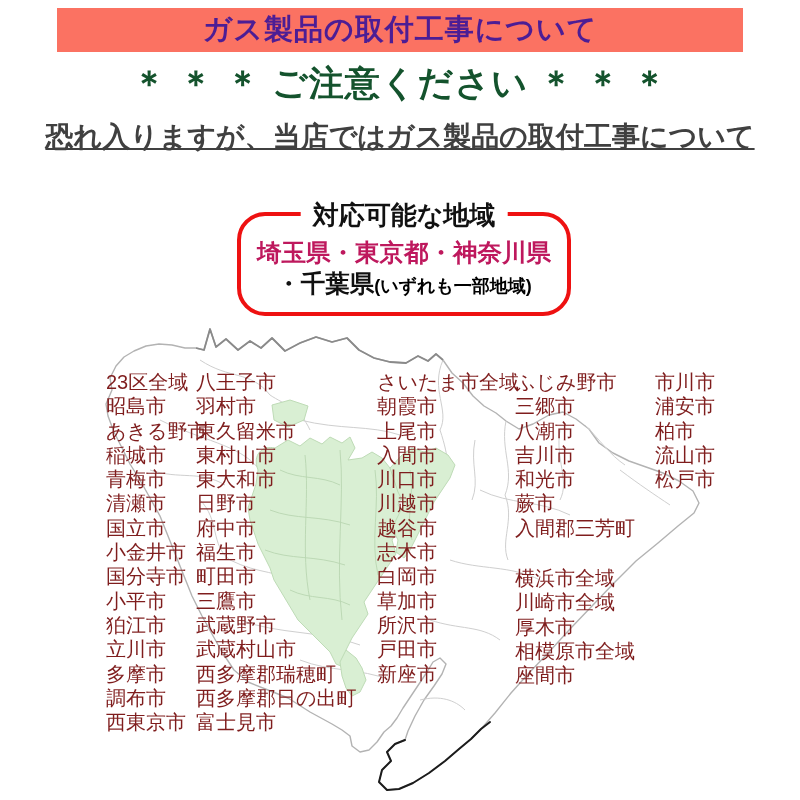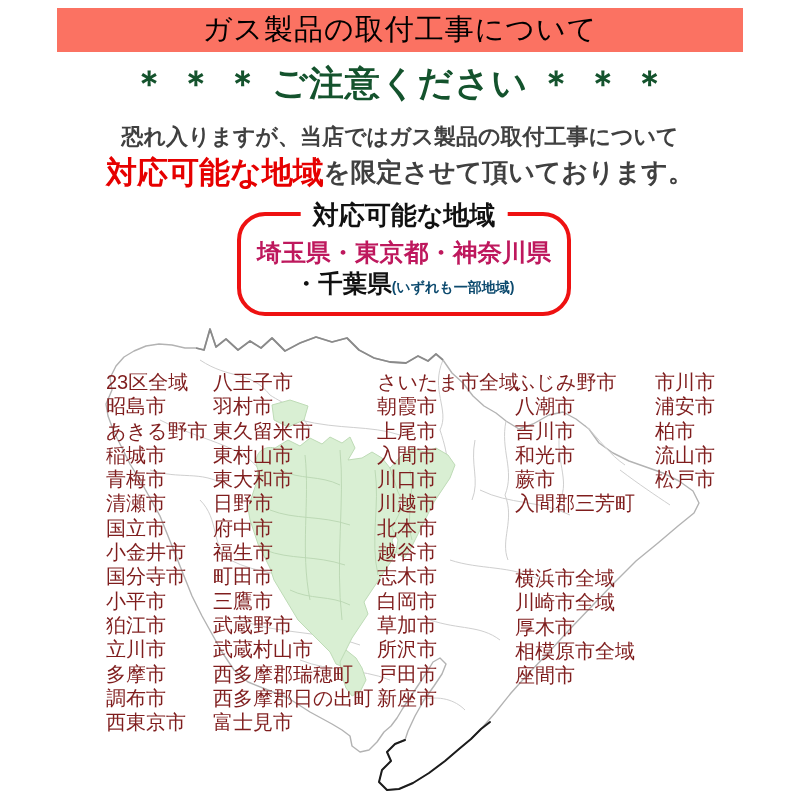--- a/index.html
+++ b/index.html
@@ -6,81 +6,80 @@
   body{
     width:800px;height:800px;position:relative;background:#ffffff;
     font-family:"Liberation Sans","DejaVu Sans",sans-serif;
     overflow:hidden;
   }
   .abs{position:absolute;}
 
   
   .header-bar{
     left:57px;top:8px;width:686px;height:44px;
-    background:#fb7262;color:#000000;
+    background:#fb7262;color:#4c1d95;
     display:flex;align-items:center;justify-content:center;
-    font-size:29px;font-weight:400;letter-spacing:1px;
+    font-size:29px;font-weight:700;letter-spacing:1px;
   }
 
   
   .notice-line{
     left:0;top:60px;width:800px;text-align:center;
     color:#14532d;font-size:35px;font-weight:700;letter-spacing:1px;
     white-space:nowrap;
   }
 
   
   .intro{left:0;top:120px;width:800px;text-align:center;color:#404040;}
-  .intro-line1{font-size:22px;font-weight:700;line-height:33px;}
+  .intro-line1{font-size:28px;font-weight:700;line-height:33px;text-decoration:underline;}
   .intro-line2{font-size:26px;font-weight:700;line-height:38px;}
   .intro-highlight{color:#e60000;font-size:31px;font-weight:700;vertical-align:-2px;}
 
   
   .region-box{
     left:237px;top:212px;width:326px;height:96px;
     border:4px solid #ee1111;border-radius:28px;
     background:#ffffff;text-align:center;
   }
   .region-legend{
     position:absolute;left:50%;top:-18px;transform:translateX(-50%);
     background:#ffffff;padding:0 12px;white-space:nowrap;
     font-size:26px;font-weight:700;color:#111111;line-height:34px;
   }
   .region-line1{margin-top:21px;font-size:24.5px;font-weight:700;color:#be185d;line-height:31px;white-space:nowrap;}
   .region-line2{font-size:24.5px;font-weight:700;color:#111111;line-height:31px;white-space:nowrap;}
-  .region-note{font-size:14px;font-weight:700;color:#0c4a6e;}
+  .region-note{font-size:18px;font-weight:700;color:#000000;}
 
   
   .map-wrap{left:90px;top:300px;width:650px;height:500px;}
 
   
   .city-col{
     color:#7f1d1d;font-size:20px;line-height:24.3px;
     white-space:nowrap;font-weight:400;
   }
   .city{height:24.3px;}
   .col1{left:106px;top:370px;}
-  .col2{left:213px;top:370px;}
+  .col2{left:196px;top:370px;}
   .col3{left:377px;top:370px;}
   .col4a{left:515px;top:370px;}
   .col4b{left:515px;top:566px;line-height:24.4px;}
   .col5{left:638px;top:370px;margin-left:17px;}
 </style>
 </head>
 <body>
 
 <div class="abs header-bar">
   <span>ガス製品の取付工事について</span>
 </div>
 
 <div class="abs notice-line">＊ ＊ ＊ ご注意ください ＊ ＊ ＊</div>
 
 <div class="abs intro">
   <div class="intro-line1">恐れ入りますが、当店ではガス製品の取付工事について</div>
-  <div class="intro-line2"><span class="intro-highlight">対応可能な地域</span><span>を限定させて頂いております。</span></div>
 </div>
 
 <div class="abs region-box">
   <div class="region-legend">対応可能な地域</div>
   <div class="region-line1">埼玉県・東京都・神奈川県</div>
   <div class="region-line2"><span>・千葉県</span><span class="region-note">(いずれも一部地域)</span></div>
 </div>
 
 <div class="abs map-wrap">
   <svg width="650" height="500" viewBox="90 300 650 500" xmlns="http://www.w3.org/2000/svg">
@@ -171,31 +170,31 @@
     <div class="city">西多摩郡日の出町</div>
     <div class="city">富士見市</div>
   </div>
 <div class="abs city-col col3">
     <div class="city">さいたま市全域</div>
     <div class="city">朝霞市</div>
     <div class="city">上尾市</div>
     <div class="city">入間市</div>
     <div class="city">川口市</div>
     <div class="city">川越市</div>
-    <div class="city">北本市</div>
     <div class="city">越谷市</div>
     <div class="city">志木市</div>
     <div class="city">白岡市</div>
     <div class="city">草加市</div>
     <div class="city">所沢市</div>
     <div class="city">戸田市</div>
     <div class="city">新座市</div>
   </div>
 <div class="abs city-col col4a">
     <div class="city">ふじみ野市</div>
+    <div class="city">三郷市</div>
     <div class="city">八潮市</div>
     <div class="city">吉川市</div>
     <div class="city">和光市</div>
     <div class="city">蕨市</div>
     <div class="city">入間郡三芳町</div>
   </div>
 <div class="abs city-col col4b">
     <div class="city">横浜市全域</div>
     <div class="city">川崎市全域</div>
     <div class="city">厚木市</div>

